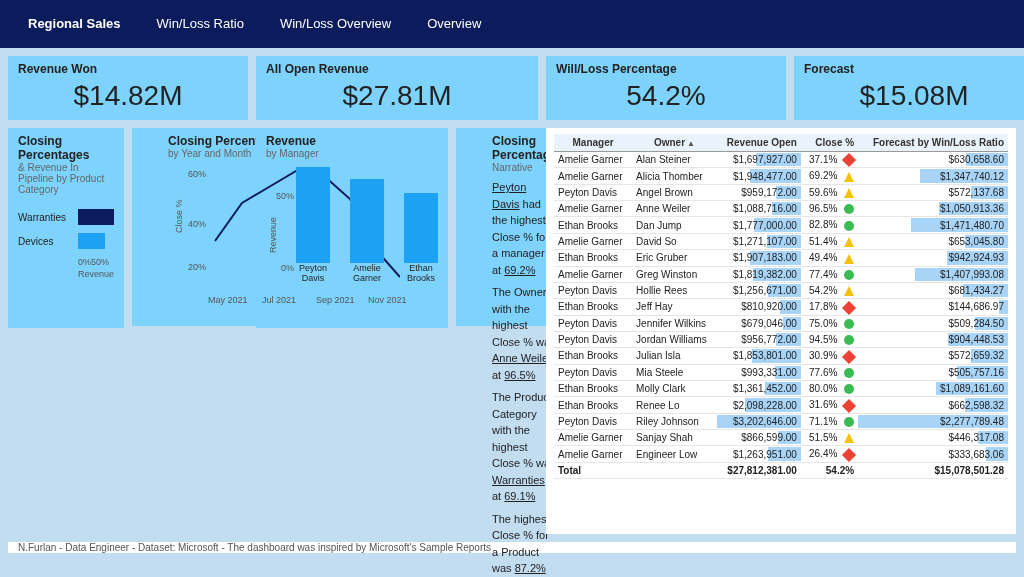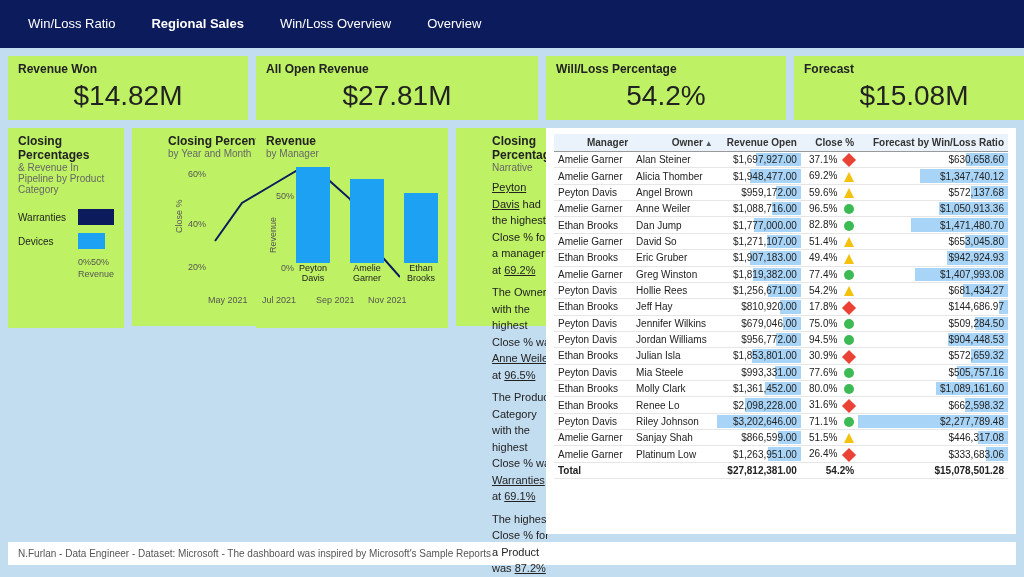--- a/index.html
+++ b/index.html
@@ -1,21 +1,21 @@
 <!DOCTYPE html>
 <html><head>
 <meta charset="utf-8">
 <style>
 * { box-sizing: border-box; margin: 0; padding: 0; }
 body { font-family: "Segoe UI", Arial, sans-serif; background: #c2dcf0; width: 1024px; height: 577px; overflow: hidden; font-size: 11px; color: #222; }
 .topnav { background: #0b1b5c; color: #fff; height: 48px; display: flex; align-items: center; padding: 0 10px; }
 .topnav .tab { padding: 0 18px; font-size: 13px; line-height: 48px; cursor: pointer; }
 .topnav .tab.active { font-weight: 600; }
 .grid { display: grid; grid-template-columns: 240px 282px 1fr; gap: 8px; padding: 8px; }
-.card { background: #bef264; padding: 6px 10px; }
+.card { background: #7dd3fc; padding: 6px 10px; }
 .kpi-row { display: grid; grid-template-columns: 240px 282px 240px 240px; gap: 8px; padding: 8px 8px 0 8px; }
 .kpi .title { font-weight: 600; font-size: 12px; }
 .kpi .value { font-size: 28px; font-weight: 400; text-align: center; padding: 4px 0 2px 0; }
 .section-title { font-weight: 600; font-size: 12px; }
 .section-sub { font-size: 10px; color: #666; margin-bottom: 4px; }
 .chart-area { position: relative; }
 
 .hbar-row { display: grid; grid-template-columns: 60px 1fr; align-items: center; margin: 8px 0; font-size: 10px; }
 .hbar-track { height: 16px; background: transparent; position: relative; }
 .hbar-fill { height: 16px; }
@@ -32,45 +32,45 @@
 
 .line-chart { position: relative; width: 220px; height: 140px; margin-left: 20px; }
 .line-chart .grid-y { position: absolute; left: 0; font-size: 9px; color: #555; }
 .line-chart svg { position: absolute; left: 22px; top: 0; }
 .line-chart .xl { position: absolute; bottom: -2px; font-size: 9px; color: #555; }
 
 .narr p { font-size: 11px; line-height: 1.5; margin: 6px 0; }
 .ul { text-decoration: underline; cursor: pointer; }
 
 .tbl { width: 100%; border-collapse: collapse; font-size: 10px; }
-.tbl th { text-align: right; font-weight: 600; padding: 3px 4px; border-bottom: 1px solid #999; color: #333; background: #eaf3fb; }
+.tbl th { text-align: center; font-weight: 600; padding: 3px 4px; border-bottom: 1px solid #999; color: #333; background: #eaf3fb; }
 .tbl th.num, .tbl td.num { text-align: right; }
 .tbl td { padding: 2px 4px; border-bottom: 1px solid #e6e6e6; }
 .tbl tr.total td { font-weight: 600; border-top: 1px solid #999; }
 .databar-cell { position: relative; }
 .databar { position: absolute; top: 1px; bottom: 1px; background: #a8d4f7; z-index: 0; }
 .databar.right { right: 0; }
 .databar-cell .val { position: relative; z-index: 1; }
 .ind { display: inline-block; width: 10px; height: 10px; margin-left: 4px; vertical-align: middle; }
 .ind.grn { background: #3cba54; border-radius: 50%; }
 .ind.yel { width: 0; height: 0; border-left: 5px solid transparent; border-right: 5px solid transparent; border-bottom: 10px solid #f4c20d; background: none; }
 .ind.red { background: #ea4335; transform: rotate(45deg); }
 .sort-ind { font-size: 8px; color: #555; margin-left: 2px; }
 .right-col { background: #fff; padding: 6px 8px; height: 406px; overflow: hidden; }
-.footer { padding: 6px 10px; font-size: 10px; color: #555; background: #fff; margin: 0 8px; }
+.footer { padding: 0 10px; font-size: 10px; color: #555; background: #fff; margin: 0 8px; }
 .left-stack, .mid-stack { display: flex; flex-direction: row; gap: 8px; }
 .card.h1 { height: 200px; }
 .card.h2 { height: 198px; padding-left: 36px; }
 </style>
 </head>
 <body>
 
 <div class="topnav">
+  <div class="tab active">Regional Sales</div>
   <div class="tab">Win/Loss Ratio</div>
-  <div class="tab active">Regional Sales</div>
   <div class="tab">Win/Loss Overview</div>
   <div class="tab">Overview</div>
 </div>
 
 <div class="kpi-row">
   <div class="card kpi">
     <div class="title">Revenue Won</div>
     <div class="value">$14.82M</div>
   </div>
   <div class="card kpi">
@@ -298,21 +298,21 @@
           </tr>
           <tr>
             <td>Amelie Garner</td>
             <td>Sanjay Shah</td>
             <td class="num databar-cell"><div class="databar right" style="width:27%"></div><span class="val">$866,599.00</span></td>
             <td class="num">51.5% <span class="ind yel"></span></td>
             <td class="num databar-cell"><div class="databar right" style="width:20%"></div><span class="val">$446,317.08</span></td>
           </tr>
           <tr>
             <td>Amelie Garner</td>
-            <td>Platinum Low</td>
+            <td>Engineer Low</td>
             <td class="num databar-cell"><div class="databar right" style="width:39%"></div><span class="val">$1,263,951.00</span></td>
             <td class="num">26.4% <span class="ind red"></span></td>
             <td class="num databar-cell"><div class="databar right" style="width:15%"></div><span class="val">$333,683.06</span></td>
           </tr>
         </tbody>
       <tbody>
           <tr class="total">
         <td>Total</td>
             <td></td>
         <td class="num">$27,812,381.00</td>

